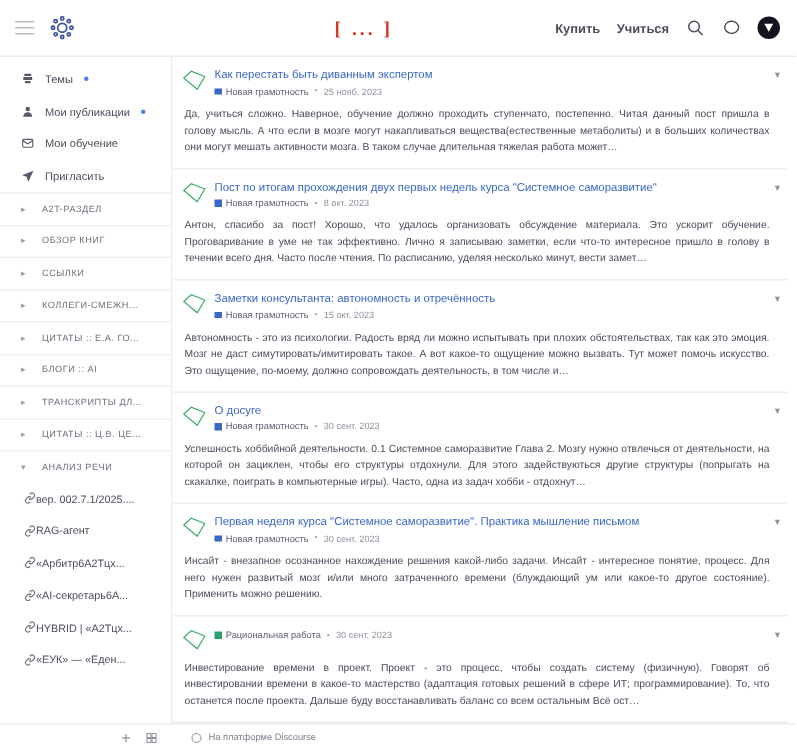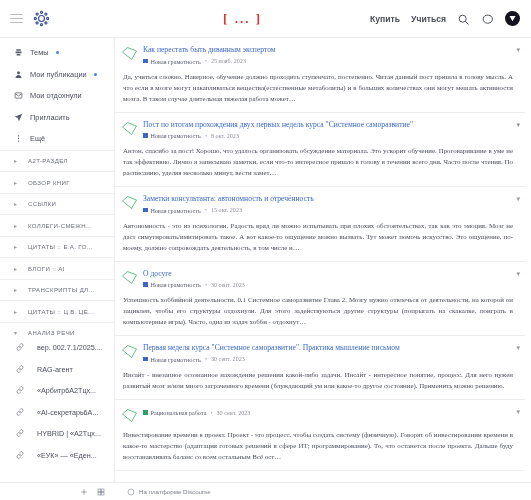--- a/index.html
+++ b/index.html
@@ -57,38 +57,37 @@
     display: flex; align-items: center; gap: 8px;
     height: 21.5px; padding: 0 8px 0 14px;
     font-size: 6.1px; color: #6d707d; letter-spacing: .35px;
     cursor: pointer; white-space: nowrap;
     border-top: 1px solid #f0f0f4;
   }
   .chev { color: #9a9dab; font-size: 6px; flex: 0 0 6px; }
   .sec-label { overflow: hidden; text-overflow: ellipsis; }
 
   .link-row {
-    display: flex; align-items: flex-start; gap: 13px;
+    display: flex; align-items: center; gap: 0;
     height: 21.5px; padding: 0 8px 0 16px;
     font-size: 7.2px; color: #4b4e5c; cursor: pointer; white-space: nowrap;
   }
   .link-ic { width: 8px; height: 8px; flex: 0 0 8px; color: #6f7280; }
   .link-ic svg { width: 8px; height: 8px; }
   .link-label { overflow: hidden; text-overflow: ellipsis; }
 
   
   .main {
     position: absolute; top: 38px; left: 115px; right: 0; bottom: 18px;
     background: #fff; overflow: hidden; padding: 0 6px 0 0;
   }
   .post {
     position: relative;
     padding: 7px 12px 8px 6px;
     border-bottom: 1px solid #eeeef2;
-    font-family: Liberation Serif, serif;
   }
   .post-head { display: flex; align-items: flex-start; gap: 5px; }
   .post-avatar { width: 17px; height: 15px; flex: 0 0 17px; margin-top: 1px; }
   .post-meta { flex: 1; min-width: 0; }
   .post-title {
     font-size: 7.6px; color: #3b68c4; line-height: 10px;
     cursor: pointer; white-space: nowrap; overflow: hidden; text-overflow: ellipsis;
   }
   .post-sub { display: flex; align-items: center; gap: 4px; margin-top: 2.5px; }
   .cat { display: flex; align-items: center; gap: 3px; font-size: 6.2px; color: #5d6070; cursor: pointer; }
@@ -190,42 +189,32 @@
       <span class="dot-blue"></span>
     </div>
 
     <div class="nav-row">
       <span class="nav-ic">
         <svg viewBox="0 0 24 24" fill="none" stroke="#565a69" stroke-width="2">
             <rect x="3" y="5" width="18" height="14" rx="2"></rect>
             <path d="M3 7l9 6 9-6"></path>
           </svg>
       </span>
-      <span class="nav-label">Мои отдохнули</span>
+      <span class="nav-label">Мои обучение</span>
     </div>
 
     <div class="nav-row">
       <span class="nav-ic">
         <svg viewBox="0 0 24 24" fill="#565a69">
             <path d="M22 2L2 10l8 3 3 9z"></path>
           </svg>
       </span>
       <span class="nav-label">Пригласить</span>
     </div>
 
-    <div class="nav-row">
-      <span class="nav-ic">
-        <svg viewBox="0 0 24 24" fill="#565a69">
-            <circle cx="12" cy="5" r="1.7"></circle>
-            <circle cx="12" cy="12" r="1.7"></circle>
-            <circle cx="12" cy="19" r="1.7"></circle>
-          </svg>
-      </span>
-      <span class="nav-label">Ещё</span>
-    </div>
 
     <div class="sec-row">
       <span class="chev">▸</span>
       <span class="sec-label">A2T-РАЗДЕЛ</span>
     </div>
     <div class="sec-row">
       <span class="chev">▸</span>
       <span class="sec-label">ОБЗОР КНИГ</span>
     </div>
     <div class="sec-row">

